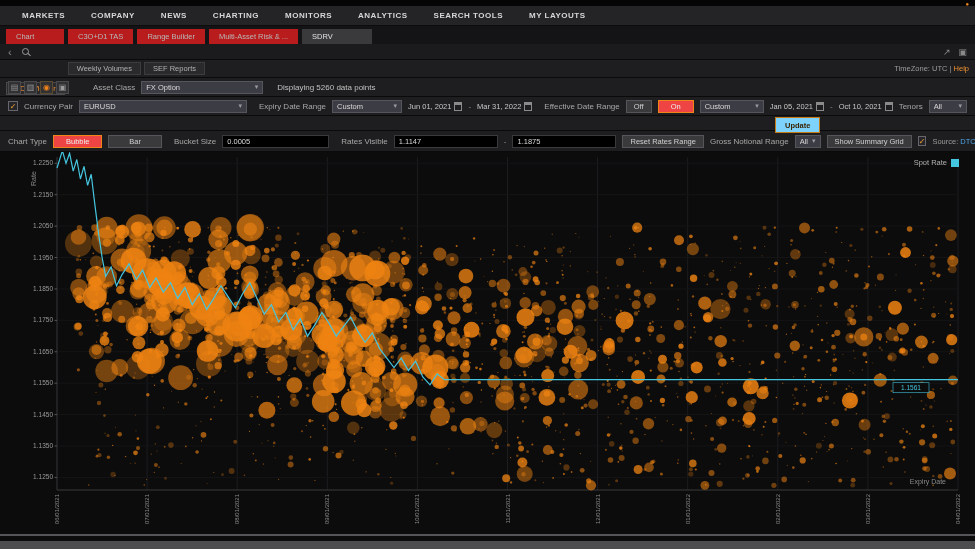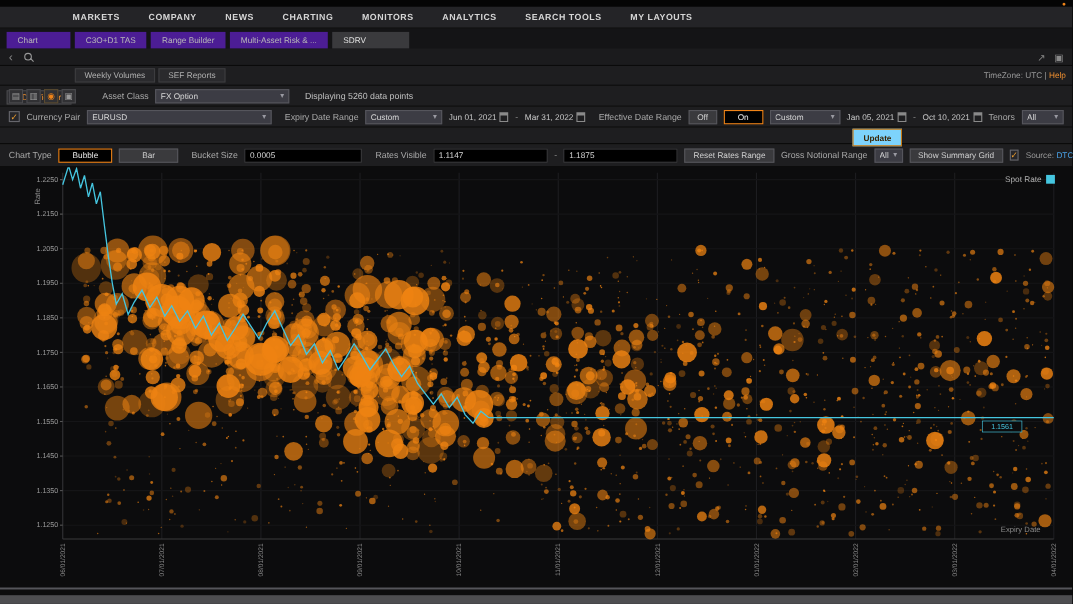--- a/index.html
+++ b/index.html
@@ -6,26 +6,26 @@
   html,body { width:975px; height:549px; background:#000; overflow:hidden;
     font-family:"Liberation Sans", sans-serif; }
   .app { width:975px; height:549px; background:#141416; position:relative; }
 
   
   .top-strip { height:6px; background:#050505; position:relative; }
   .notif { position:absolute; right:6px; top:1px; color:#f08418; font-size:6px; line-height:6px; }
 
   
   .menubar { height:20px; background:#242427; display:flex; align-items:center;
-    padding-left:66px; gap:26px; border-bottom:1px solid #0c0c0c; }
+    padding-left:22px; gap:26px; border-bottom:1px solid #0c0c0c; }
   .menubar .mi { color:#d6d6d6; font-size:8px; font-weight:bold; letter-spacing:.5px; cursor:default; }
 
   
   .tabbar { height:18px; background:#141416; display:flex; align-items:flex-end; padding-left:6px; }
-  .wtab { height:15px; min-width:58px; padding:0 10px; margin-right:4px; background:#4c1d95;
+  .wtab { height:15px; min-width:58px; padding:0 10px; margin-right:4px; background:#b91c1c;
     color:#b8b8b8; font-size:7.5px; display:flex; align-items:center; }
   .wtab.active { background:#3a3a3d; color:#e0e0e0; min-width:70px; }
 
   
   .searchrow { height:16px; background:#1b1b1d; display:flex; align-items:center; padding:0 8px;
     border-bottom:1px solid #0a0a0a; }
   .backchev { color:#8a8a8a; font-size:11px; margin-right:10px; line-height:12px; }
   .mag { width:7px; height:7px; border:1.3px solid #9a9a9a; border-radius:50%; position:relative; }
   .mag::after { content:""; position:absolute; width:4px; height:1.3px; background:#9a9a9a;
     right:-3px; bottom:-1px; transform:rotate(45deg); }
@@ -50,21 +50,21 @@
 
   .lbl { color:#a8a8a8; font-size:8px; white-space:nowrap; }
   .sel { height:13px; background:#3c3c44; border:1px solid #55555c; color:#d8d8d8;
     display:flex; align-items:center; font-size:7.5px; padding:0 4px; }
   .sel .cap { overflow:hidden; white-space:nowrap; flex:1; }
   .sel .arr { color:#9a9aa2; font-size:7px; margin-left:4px; }
   .tin { height:13px; background:#000; border:1px solid #3a3a3c; color:#d8d8d8;
     font-size:7.5px; padding:0 4px; font-family:"Liberation Sans", sans-serif; }
   .btn { height:13px; background:#3a3a3d; border:1px solid #55555a; color:#cfcfcf;
     font-size:7.5px; display:flex; align-items:center; padding:0 7px; white-space:nowrap; }
-  .btn.accent { border-color:#f08418; background:#000000; color:#eee; }
+  .btn.accent { border-color:#f08418; background:#ef4444; color:#eee; }
   .vicon { width:13px; height:13px; background:#313134; border:1px solid #4a4a4e; color:#9a9a9a;
     font-size:8px; line-height:11px; text-align:center; }
   .vicon.accent { color:#f08418; border-color:#5a4a30; }
   .cal { width:8px; height:9px; border:1px solid #8a8a8a; border-top:3px solid #8a8a8a; display:inline-block; }
   .datefield { display:flex; align-items:center; gap:3px; color:#c8c8c8; font-size:7.5px; white-space:nowrap; }
   .cb { width:10px; height:10px; background:#26262a; border:1px solid #66666c; color:#f0a030;
     font-size:8px; line-height:9px; text-align:center; }
   .dash { color:#8a8a8a; }
   .update-btn { position:absolute; left:775px; top:1px; height:16px; background:#7dd3fc;
     color:#3a2503; font-size:7.5px; font-weight:bold; display:flex; align-items:center;

